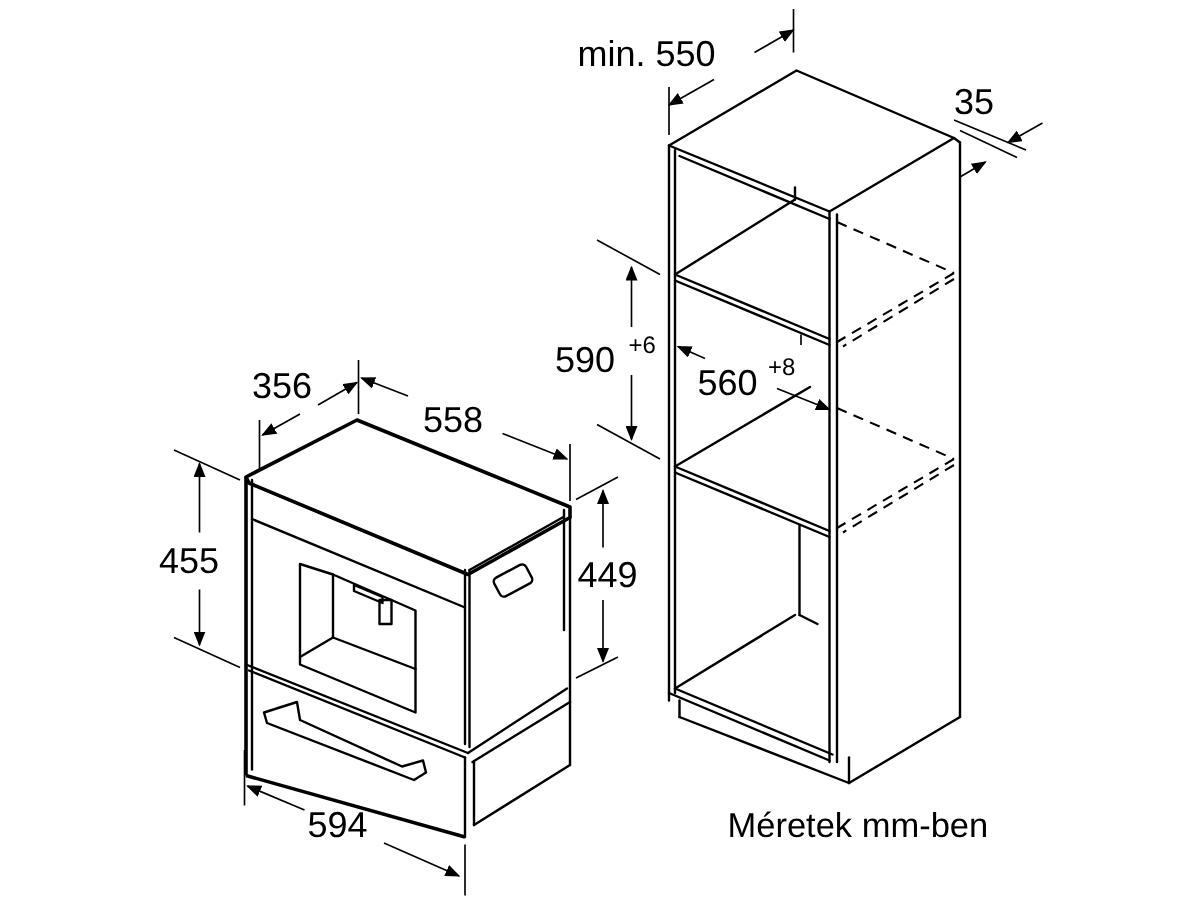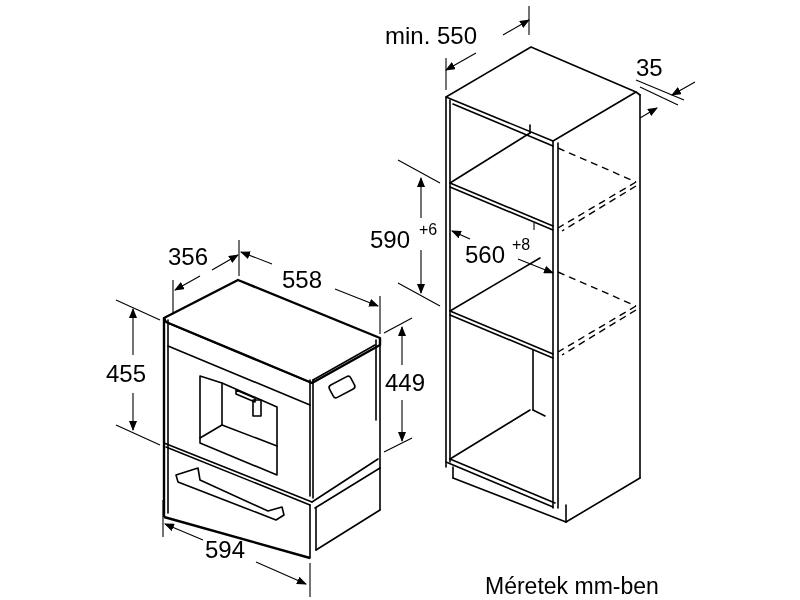--- a/index.html
+++ b/index.html
@@ -4,21 +4,21 @@
 <style>
   html, body { margin: 0; padding: 0; background: #ffffff; }
   body { width: 800px; height: 600px; overflow: hidden; position: relative; font-family: "Liberation Sans", sans-serif; }
   svg { position: absolute; left: 0; top: 0; }
   .ln { stroke: #000; stroke-width: 1.6; fill: none; stroke-linejoin: round; stroke-linecap: round; }
   .thin { stroke: #000; stroke-width: 1.1; fill: none; }
   .thick { stroke: #000; stroke-width: 2.4; fill: none; stroke-linejoin: round; }
   .dash { stroke: #000; stroke-width: 1.4; fill: none; stroke-dasharray: 7 5; }
   .lbl { font-family: "Liberation Sans", sans-serif; font-size: 24px; fill: #000; }
   .sup { font-family: "Liberation Sans", sans-serif; font-size: 16px; fill: #000; }
-  .note { position: absolute; left: 485px; top: 573px; font-size: 23px; color: #000; }
+  .note { position: absolute; left: 485px; top: 537px; font-size: 23px; color: #000; }
 </style>
 </head>
 <body>
 
 <svg width="800" height="600" viewBox="0 0 800 600">
   <defs>
     <marker id="ah" markerWidth="10" markerHeight="8" refX="9" refY="4" orient="auto" markerUnits="userSpaceOnUse">
       <path d="M0,0 L10,4 L0,8 Z" fill="#000"></path>
     </marker>
   </defs>

